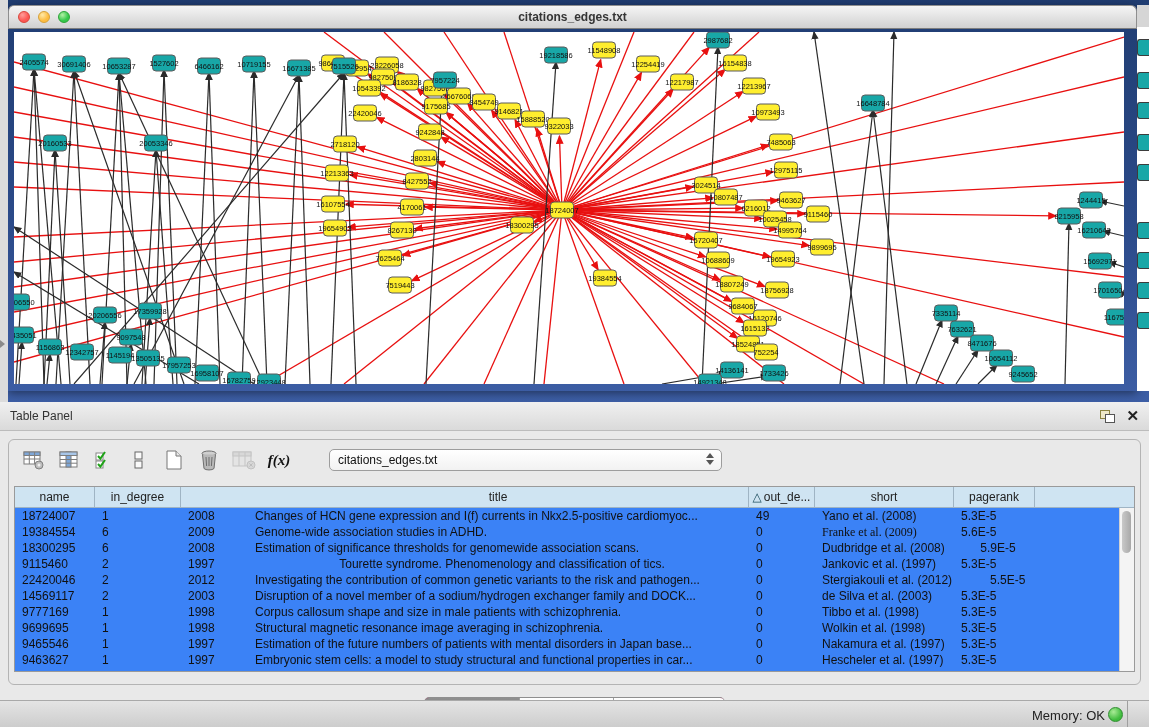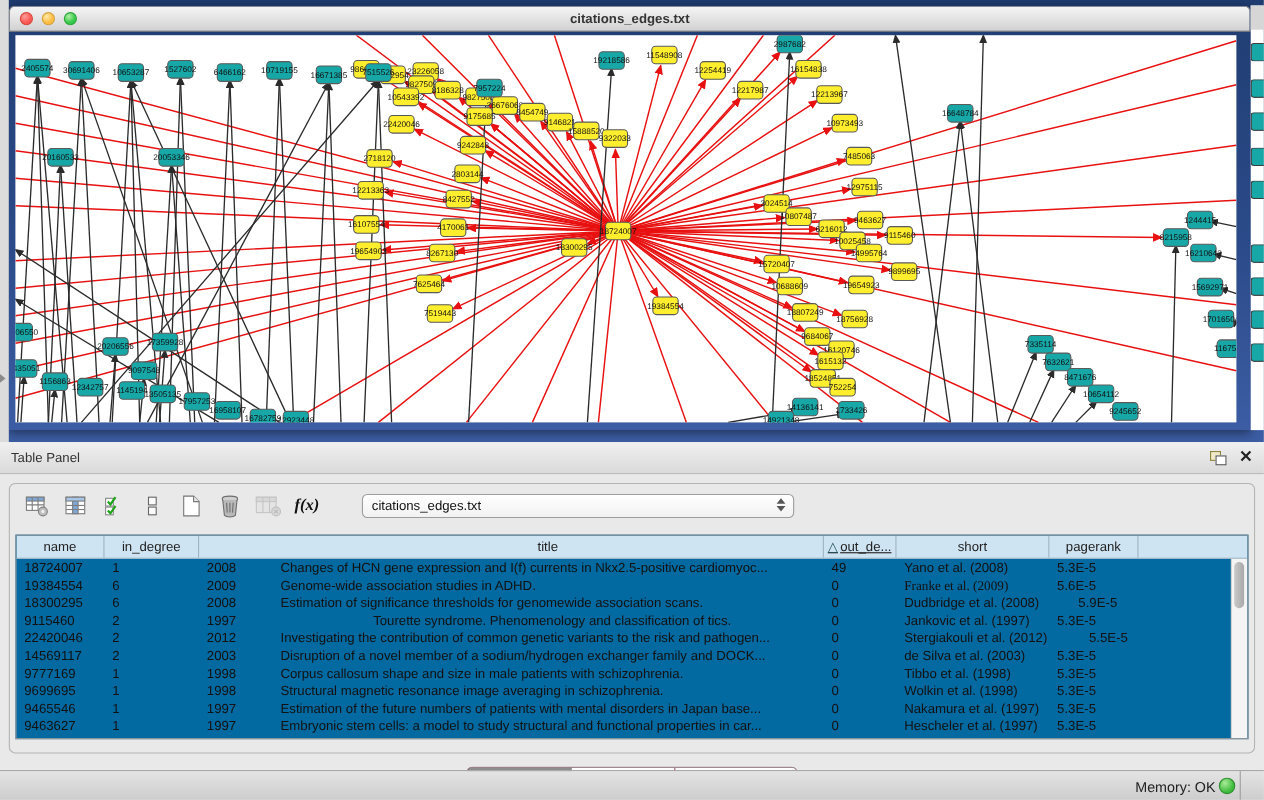--- a/index.html
+++ b/index.html
@@ -54,21 +54,21 @@
   .tb-btn.disabled{opacity:.45;cursor:default;}
   .fx{font-family:"Liberation Serif",serif;font-style:italic;font-weight:bold;font-size:15px;color:#111;}
   .combo{margin-left:28px;width:393px;height:22px;border:1px solid #9d9d9d;border-radius:5px;
          background:linear-gradient(#ffffff,#f2f2f2);display:flex;align-items:center;
          font-size:12px;color:#111;padding:0 8px;box-sizing:border-box;position:relative;cursor:pointer;}
   .combo .stepper{position:absolute;right:7px;top:3px;display:flex;flex-direction:column;gap:2px;}
   .combo .stepper i{display:block;width:0;height:0;border-left:4px solid transparent;border-right:4px solid transparent;}
   .combo .stepper .up{border-bottom:5px solid #555;}
   .combo .stepper .dn{border-top:5px solid #555;}
 
-  .tablewrap{position:absolute;left:5px;right:5px;top:46px;height:184px;background:#0369a1;
+  .tablewrap{position:absolute;left:5px;right:5px;top:46px;height:184px;background:#3b82f6;
              border:1px solid #9a9a9a;overflow:hidden;}
   .thead{display:flex;height:20px;background:#cfe4f2;border-bottom:1px solid #9fb4c4;}
   .th{font-size:12px;color:#222;text-align:center;line-height:20px;
       border-right:1px solid #9fb4c4;box-sizing:border-box;flex:0 0 auto;cursor:pointer;
       overflow:hidden;white-space:nowrap;}
   .th .sortg{color:#1c4d5e;margin-right:2px;}
   .tbody{position:absolute;left:0;right:14px;top:21px;bottom:0;overflow:hidden;}
   .tr{display:flex;height:16px;line-height:16px;cursor:default;}
   .td{font-size:12px;color:#111;padding-left:7px;box-sizing:border-box;flex:0 0 auto;
       overflow:hidden;white-space:nowrap;}
@@ -741,21 +741,21 @@
           </span>
       </div>
     </div>
 
     <div class="tablewrap">
       <div class="thead" id="thead">
           <div class="th" style="width: 80px;"><span>name</span></div>
           <div class="th" style="width: 86px;"><span>in_degree</span></div>
           <div class="th" style="width: 67px; margin-top: 36px;"><span>year</span></div>
           <div class="th" style="width: 501px;"><span>title</span></div>
-          <div class="th" style="width: 66px; text-decoration: underline;"><span class="sortg">△</span><span>out_de...</span></div>
+          <div class="th" style="width: 66px;"><span class="sortg">△</span><span>out_de...</span></div>
           <div class="th" style="width: 139px;"><span>short</span></div>
           <div class="th" style="width: 81px;"><span>pagerank</span></div>
         </div>
       <div class="tbody" id="tbody">
           <div class="tr">
             <div class="td" style="width: 80px;">18724007</div>
             <div class="td" style="width: 86px;">1</div>
             <div class="td" style="width: 67px;">2008</div>
             <div class="td" style="width: 501px;">Changes of HCN gene expression and I(f) currents in Nkx2.5-positive cardiomyoc...</div>
             <div class="td" style="width: 66px;">49</div>

